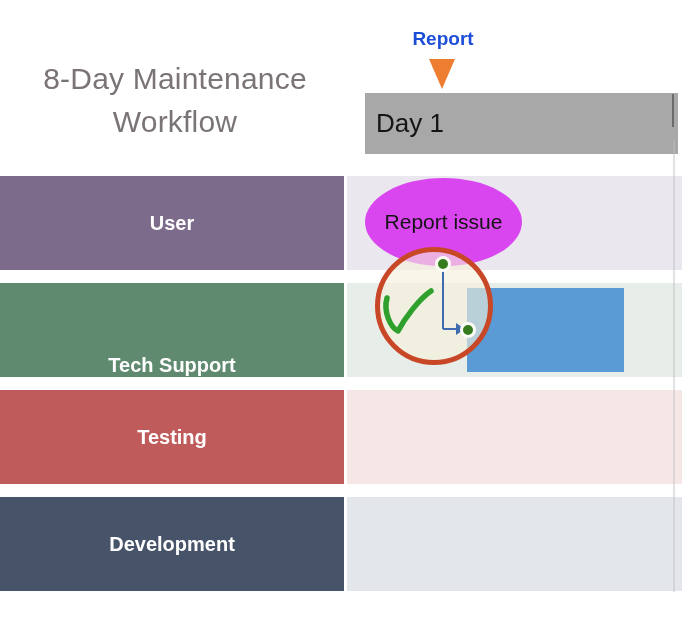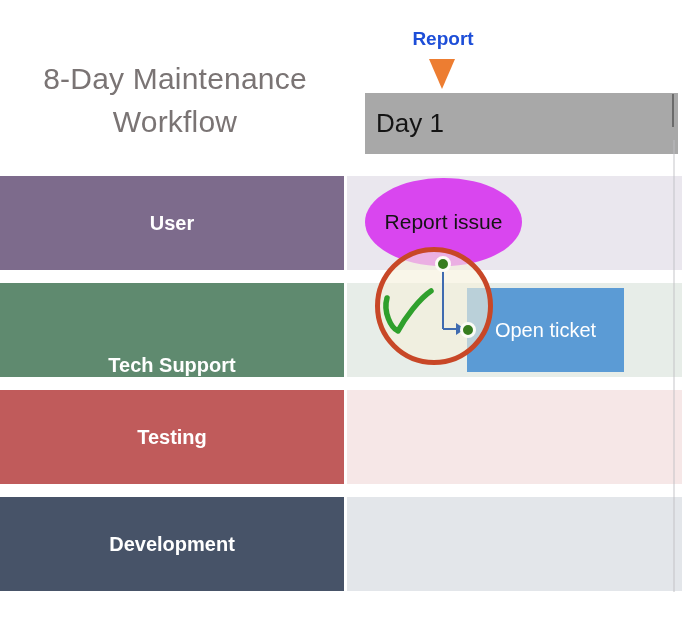--- a/index.html
+++ b/index.html
@@ -147,21 +147,20 @@
 
 <div class="abs lane-track lane-user-track"></div>
 <div class="abs lane-track lane-tech-track"></div>
 <div class="abs lane-track lane-testing-track"></div>
 <div class="abs lane-track lane-dev-track"></div>
 
 <div class="abs shape-report-issue">
   <span>Report issue</span>
 </div>
 <div class="abs shape-receive-issue">
-  <span>Open ticket</span>
 </div>
 
 <div class="abs highlight-circle"></div>
 
 <svg class="abs check-svg" width="54" height="58" viewBox="0 0 54 58">
   <path d="M 6 11 C 2 25 10 41 17 44 C 24 31 38 12 50 4" fill="none" stroke="#2FA02C" stroke-width="5.5" stroke-linecap="round" stroke-linejoin="round"></path>
 </svg>
 
 <div class="abs conn-v"></div>
 <div class="abs conn-h"></div>

